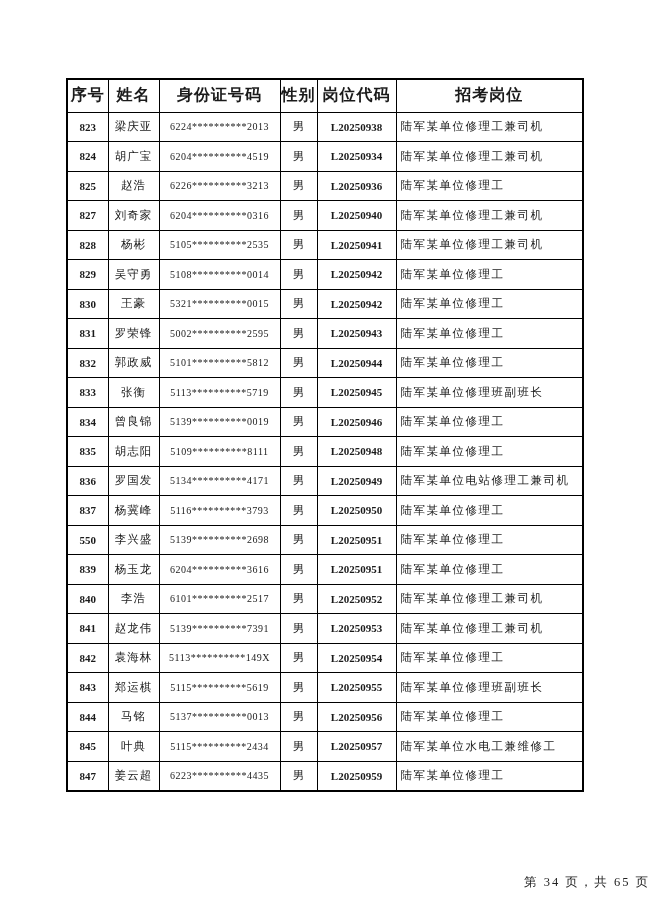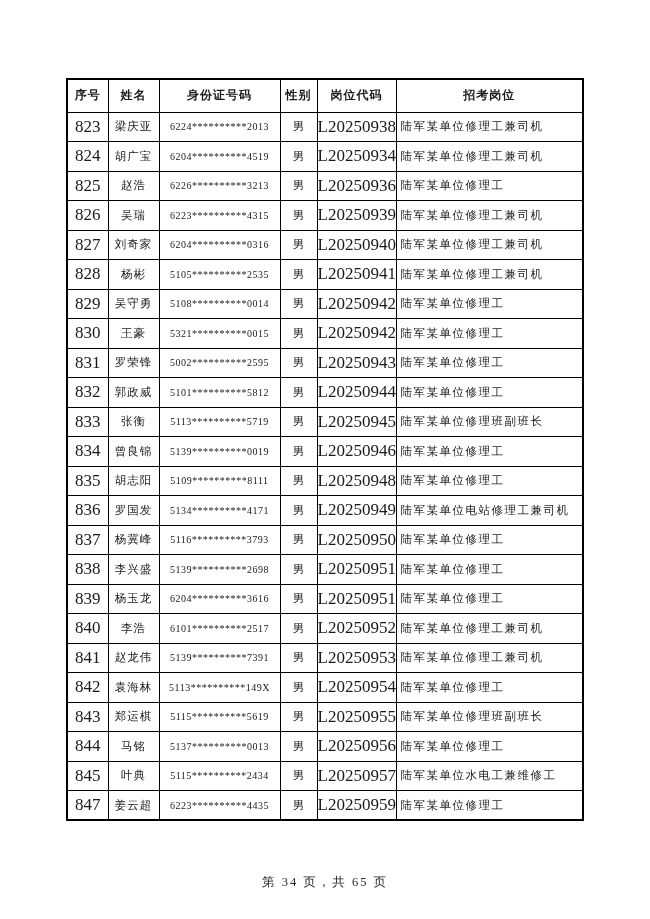--- a/index.html
+++ b/index.html
@@ -34,46 +34,47 @@
     white-space: nowrap;
   }
   .doc-table thead tr {
     height: 33px;
   }
   .doc-table tbody tr {
     height: 29.5px;
   }
   .doc-table th {
     font-weight: bold;
-    font-size: 12px;
+    font-size: 16px;
     letter-spacing: 1px;
   }
   .doc-table td.col-0,
   .doc-table td.col-4 {
-    font-size: 17px;
+    font-size: 11px;
+    font-weight: bold;
   }
   .doc-table td.col-1 {
     letter-spacing: 1px;
   }
   .doc-table td.col-2 {
     font-size: 10px;
     letter-spacing: 0.5px;
   }
   .doc-table td.col-5 {
     text-align: left;
     padding-left: 4px;
     letter-spacing: 1.5px;
     margin-top: 48px;
   }
   .page-footer {
     position: absolute;
     left: 0;
     top: 874px;
     width: 650px;
-    text-align: center;
+    text-align: right;
     font-size: 12.5px;
     color: #222222;
     letter-spacing: 2px;
   }
 </style>
 </head>
 <body>
 
 <table class="doc-table">
   <colgroup>
@@ -113,28 +114,20 @@
       </tr>
       <tr>
         <td class="col-0">825</td>
         <td class="col-1">赵浩</td>
         <td class="col-2">6226**********3213</td>
         <td class="col-3">男</td>
         <td class="col-4">L20250936</td>
         <td class="col-5">陆军某单位修理工</td>
       </tr>
       <tr>
-        <td class="col-0">826</td>
-        <td class="col-1">吴瑞</td>
-        <td class="col-2">6223**********4315</td>
-        <td class="col-3">男</td>
-        <td class="col-4">L20250939</td>
-        <td class="col-5">陆军某单位修理工兼司机</td>
-      </tr>
-      <tr>
         <td class="col-0">827</td>
         <td class="col-1">刘奇家</td>
         <td class="col-2">6204**********0316</td>
         <td class="col-3">男</td>
         <td class="col-4">L20250940</td>
         <td class="col-5">陆军某单位修理工兼司机</td>
       </tr>
       <tr>
         <td class="col-0">828</td>
         <td class="col-1">杨彬</td>
@@ -209,21 +202,21 @@
       </tr>
       <tr>
         <td class="col-0">837</td>
         <td class="col-1">杨冀峰</td>
         <td class="col-2">5116**********3793</td>
         <td class="col-3">男</td>
         <td class="col-4">L20250950</td>
         <td class="col-5">陆军某单位修理工</td>
       </tr>
       <tr>
-        <td class="col-0">838</td>
+        <td class="col-0">550</td>
         <td class="col-1">李兴盛</td>
         <td class="col-2">5139**********2698</td>
         <td class="col-3">男</td>
         <td class="col-4">L20250951</td>
         <td class="col-5">陆军某单位修理工</td>
       </tr>
       <tr>
         <td class="col-0">839</td>
         <td class="col-1">杨玉龙</td>
         <td class="col-2">6204**********3616</td>

